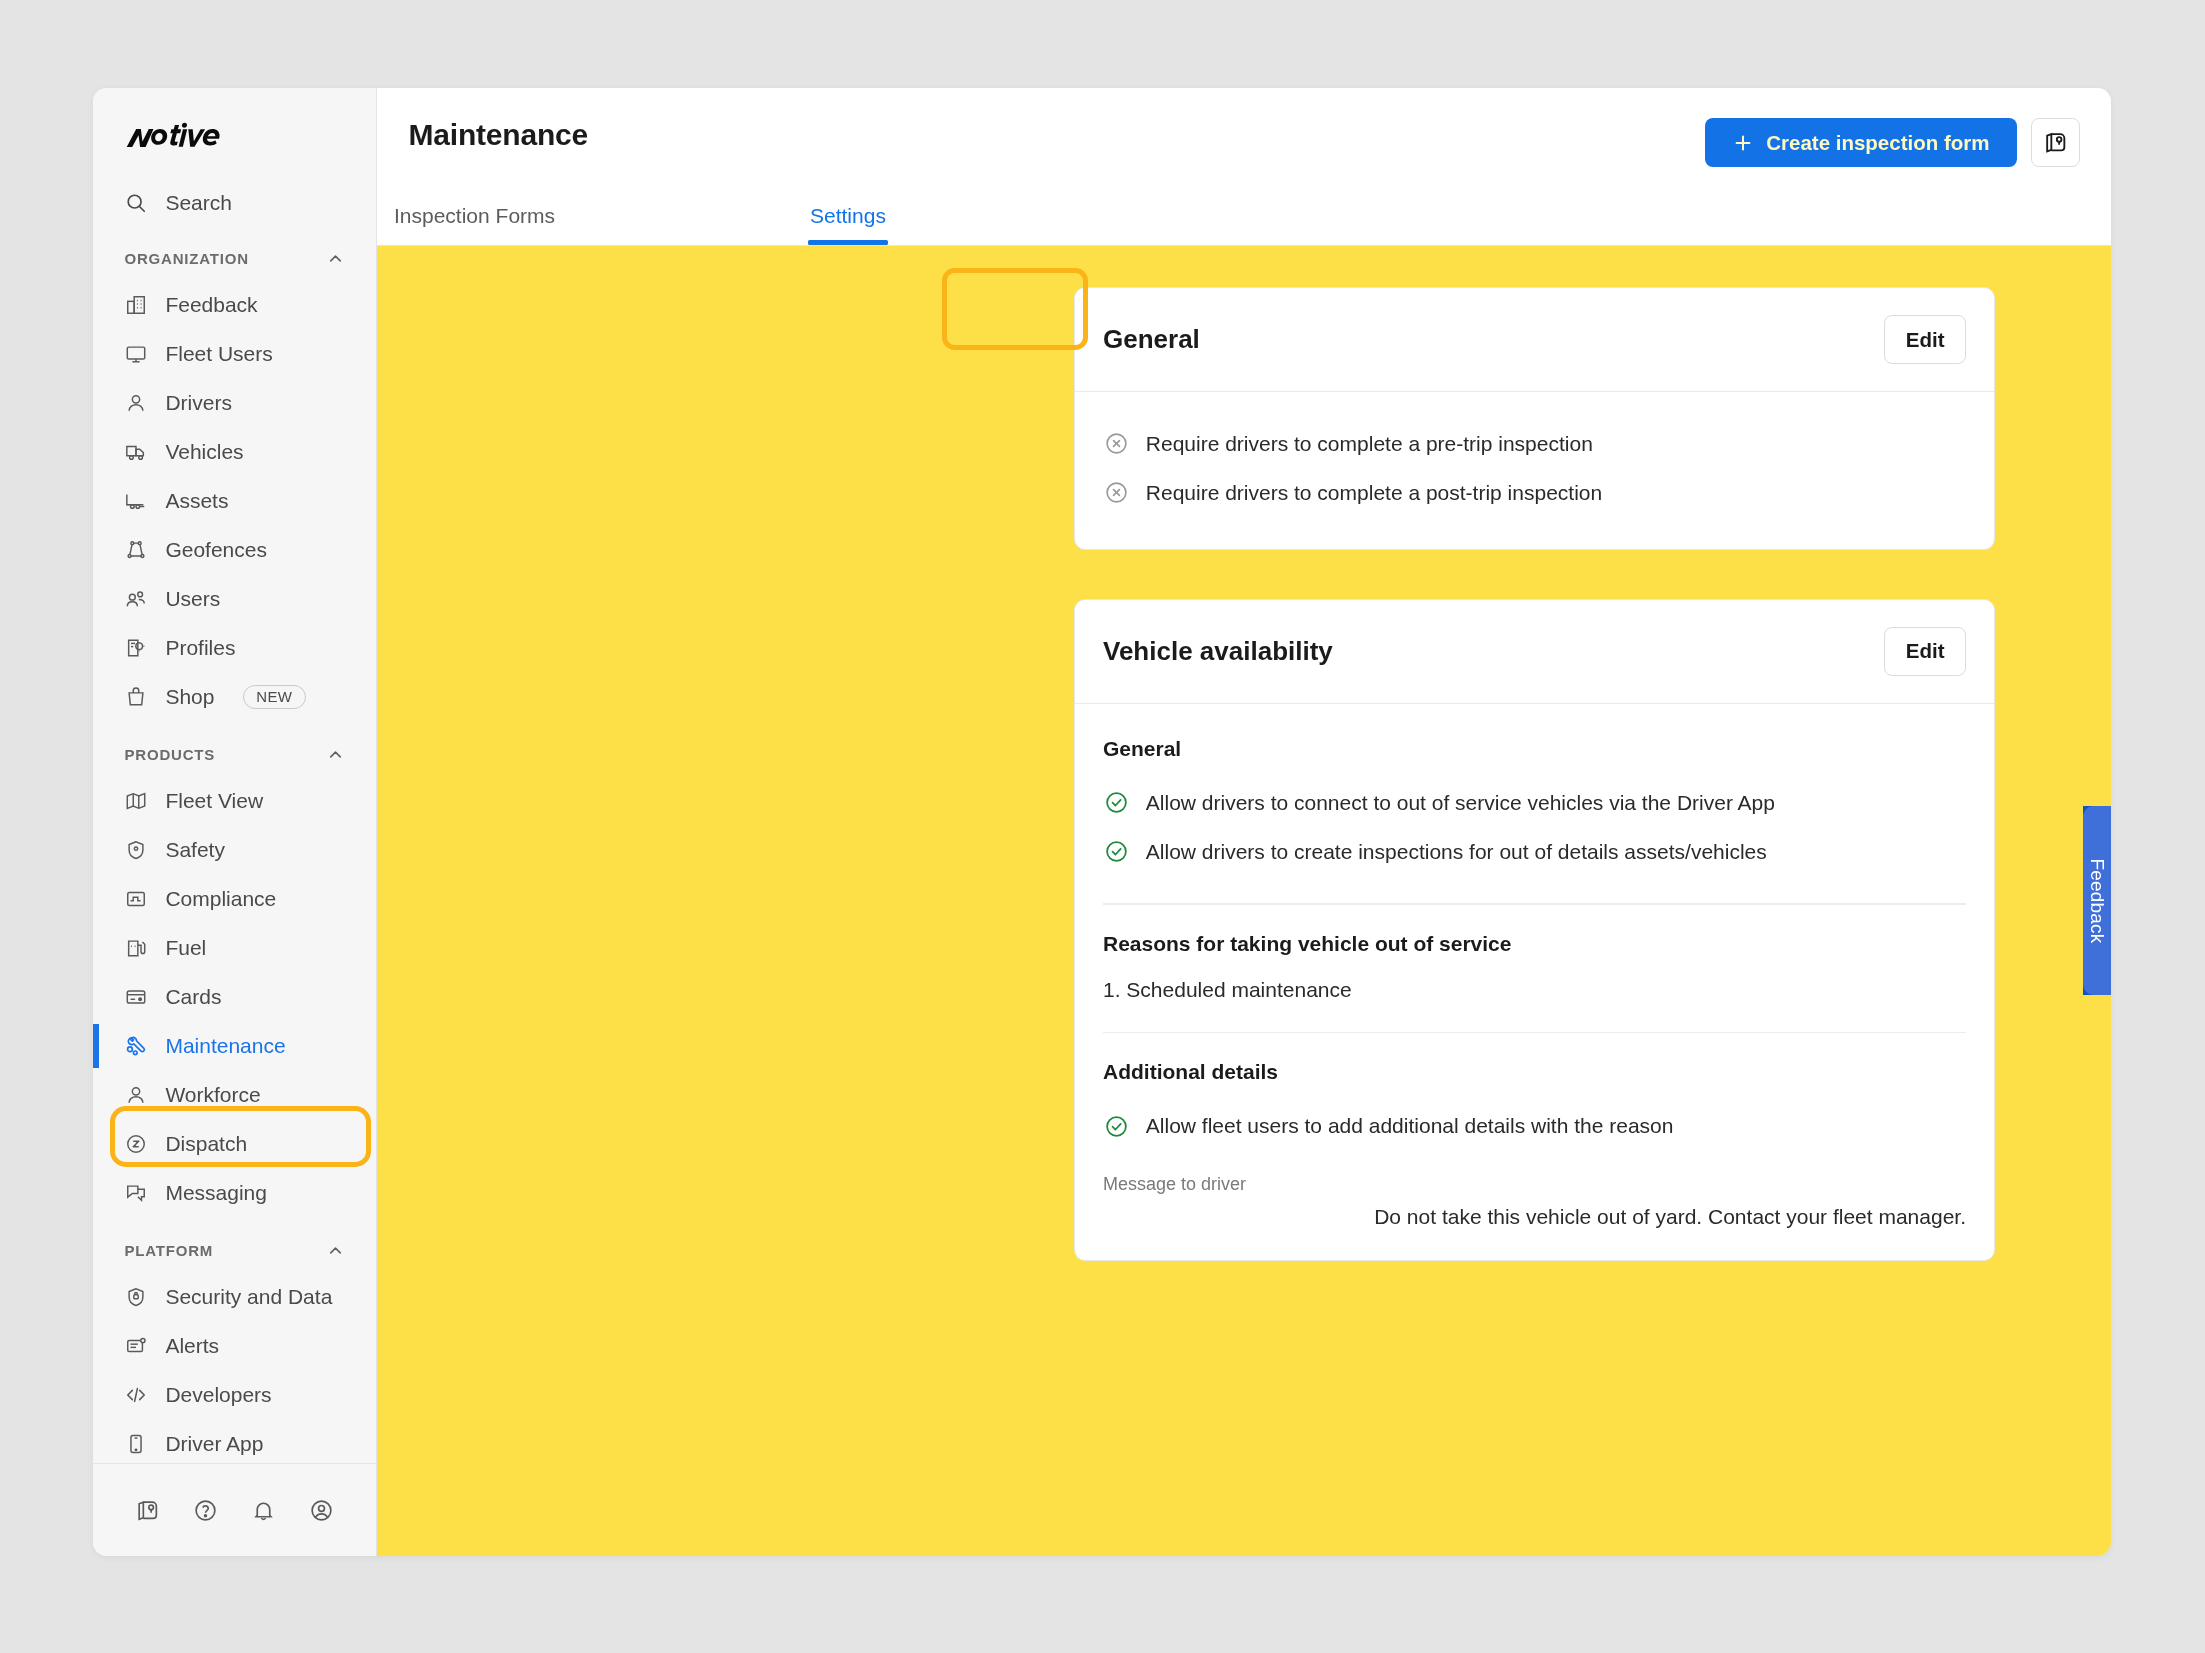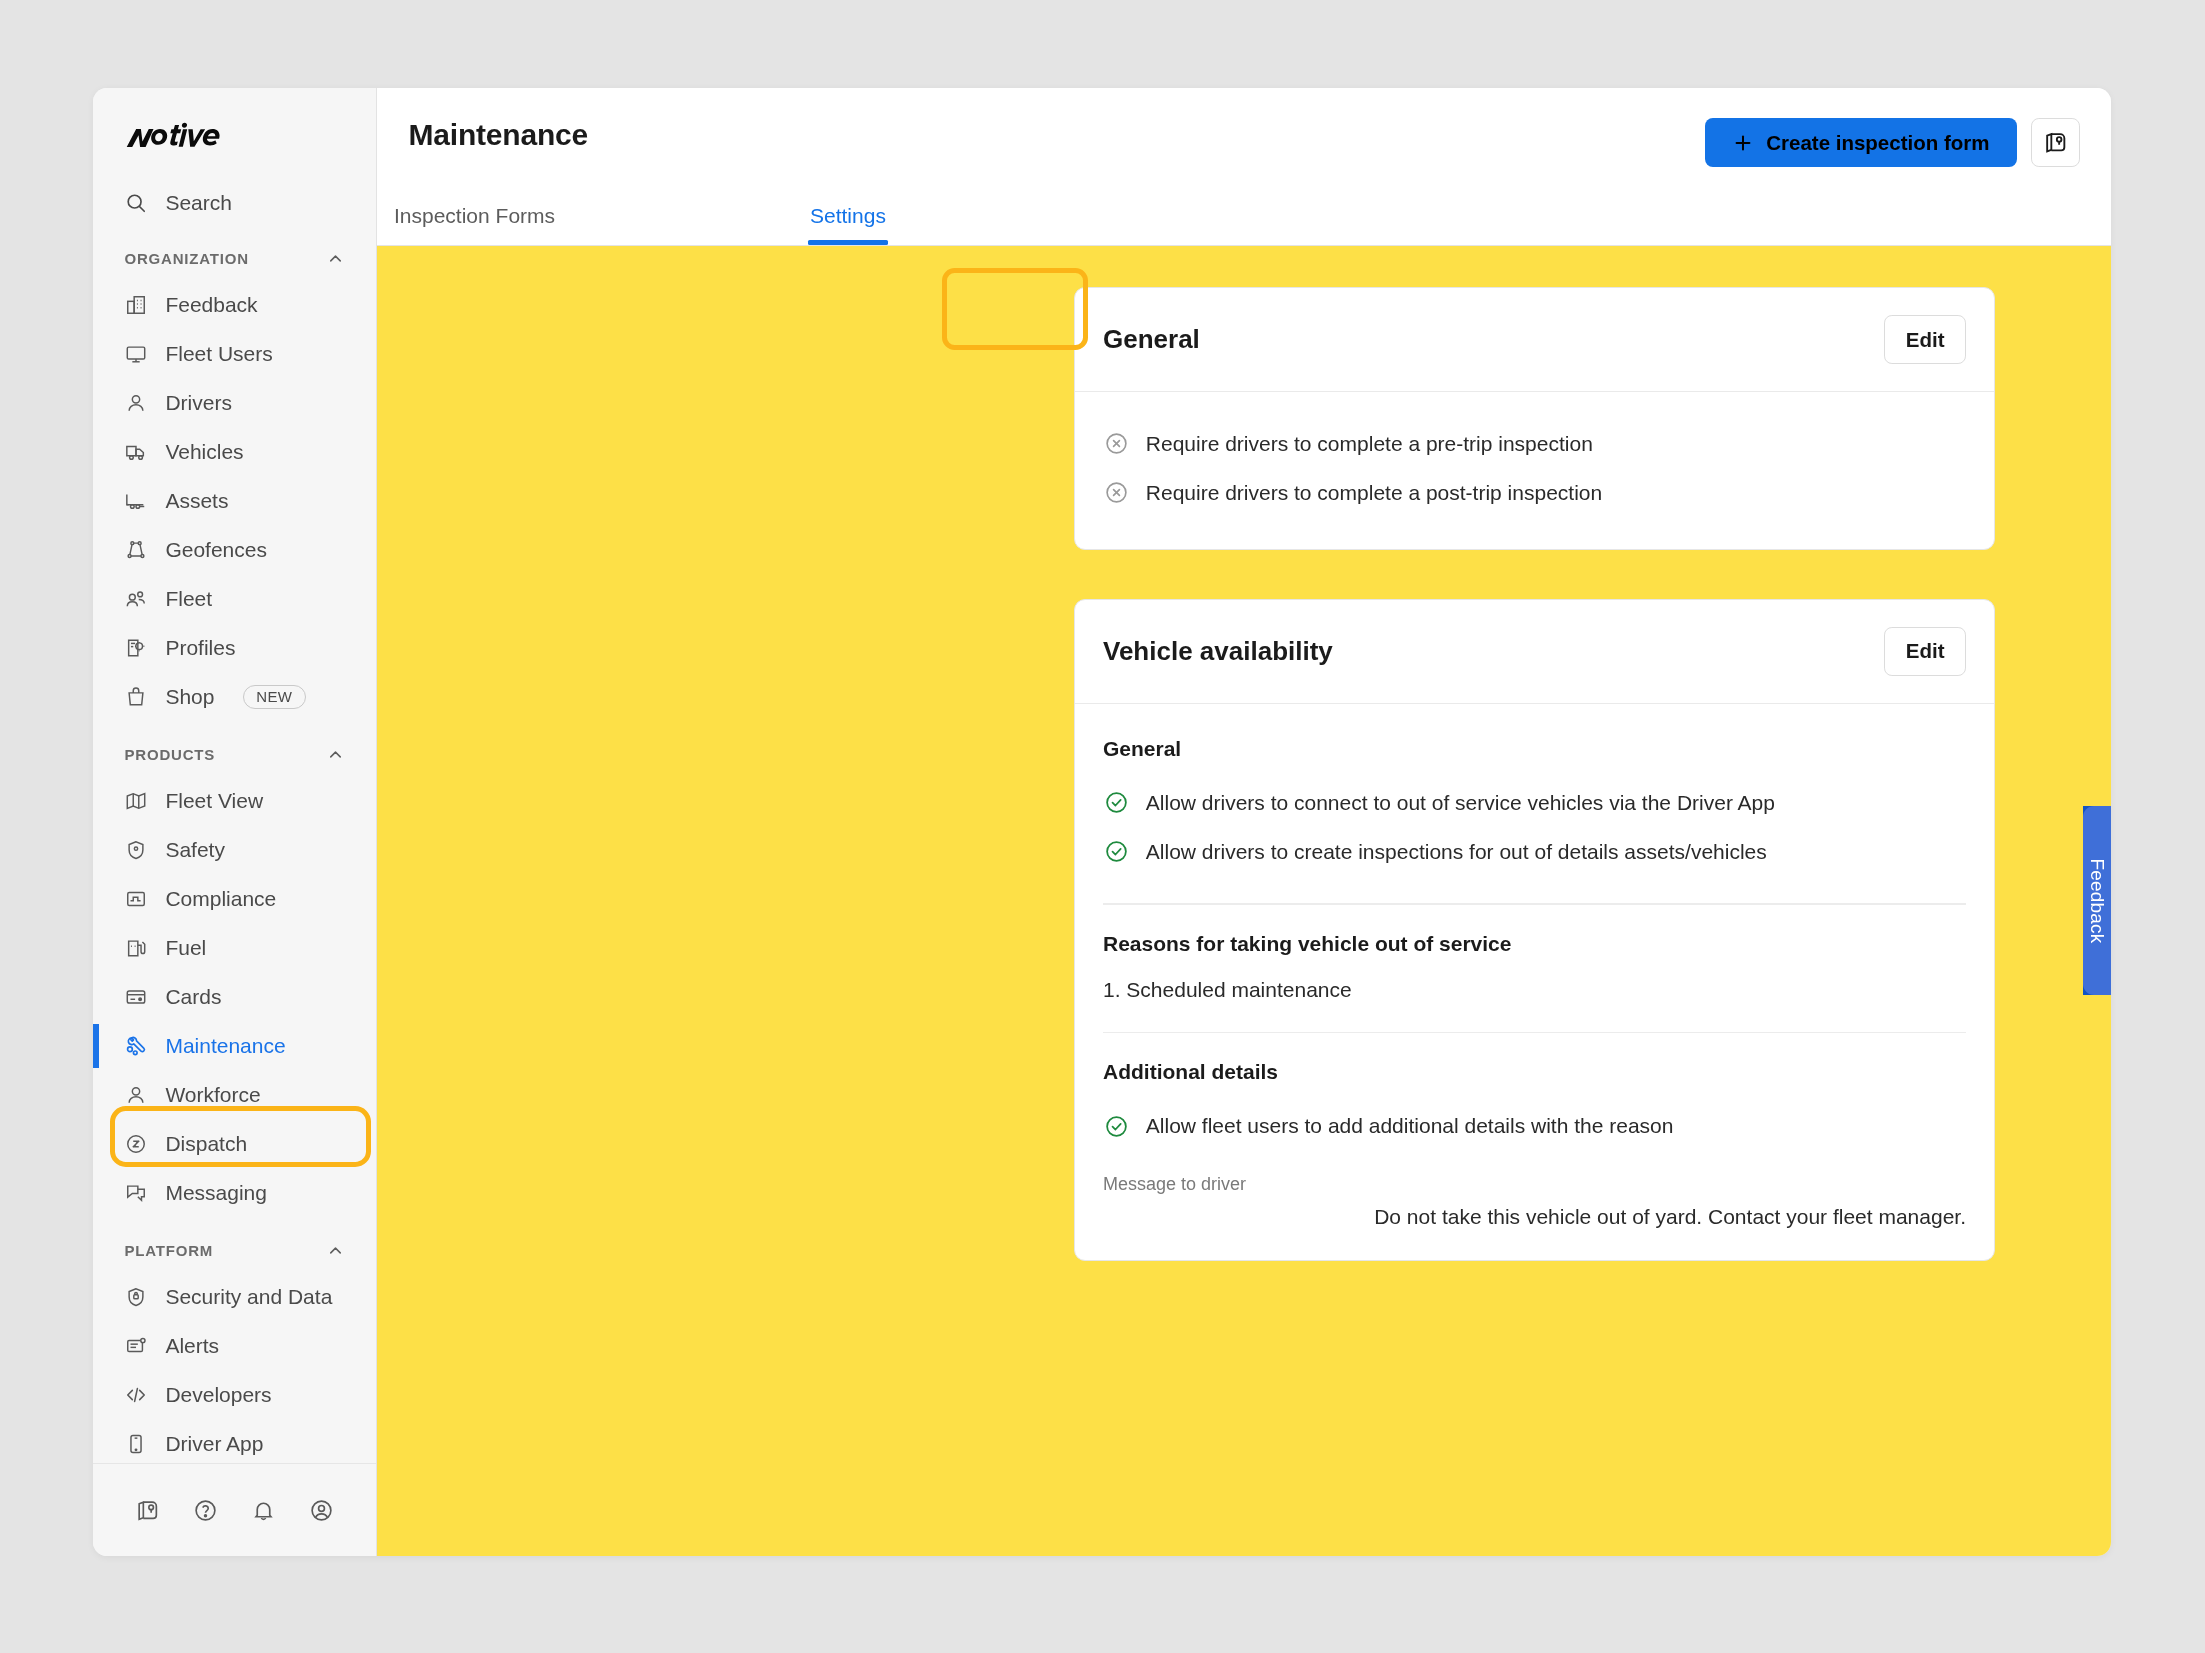--- a/index.html
+++ b/index.html
@@ -141,21 +141,21 @@
   }
   .page-title {
     font-size: 30px;
     font-weight: 700;
     color: #1b1b1b;
     letter-spacing: -0.2px;
   }
   .topbar-actions { display:flex; align-items:center; gap: 14px; }
   .btn-primary {
     background: #1373e6;
-    color:#000000;
+    color:#fef9c3;
     border:none; border-radius:7.9px;
     height: 49px;
     padding: 0 27px;
     font-size: 20.5px;
     font-weight: 700;
     font-family: inherit;
     display:flex; align-items:center; gap: 12.6px;
     cursor: pointer;
     text-align: right;
   }
@@ -408,21 +408,21 @@
 
       <div class="nav-item">
         <span class="ico">
           <svg width="22" height="22" viewBox="0 0 24 24" fill="none" stroke="currentColor" stroke-width="1.6">
               <circle cx="8" cy="10" r="3.2"></circle>
               <path d="M2.5 20c0-3.2 2.5-5 5.5-5s5.5 1.8 5.5 5"></path>
               <circle cx="16.5" cy="7" r="2.6"></circle>
               <path d="M15 12.6c3 0 6 1.2 6 4.4"></path>
             </svg>
         </span>
-        <span class="label">Fleet</span>
+        <span class="label">Users</span>
       </div>
 
       <div class="nav-item">
         <span class="ico">
           <svg width="22" height="22" viewBox="0 0 24 24" fill="none" stroke="currentColor" stroke-width="1.6">
               <path d="M4 3.5h10v17H4z"></path>
               <line x1="6.5" y1="7" x2="11" y2="7"></line>
               <line x1="6.5" y1="10.5" x2="9" y2="10.5"></line>
               <circle cx="15.5" cy="10" r="3.6"></circle>
               <path d="M15.5 6.4v-1M15.5 14.6v1M11.9 10h-1M20.1 10h1"></path>

